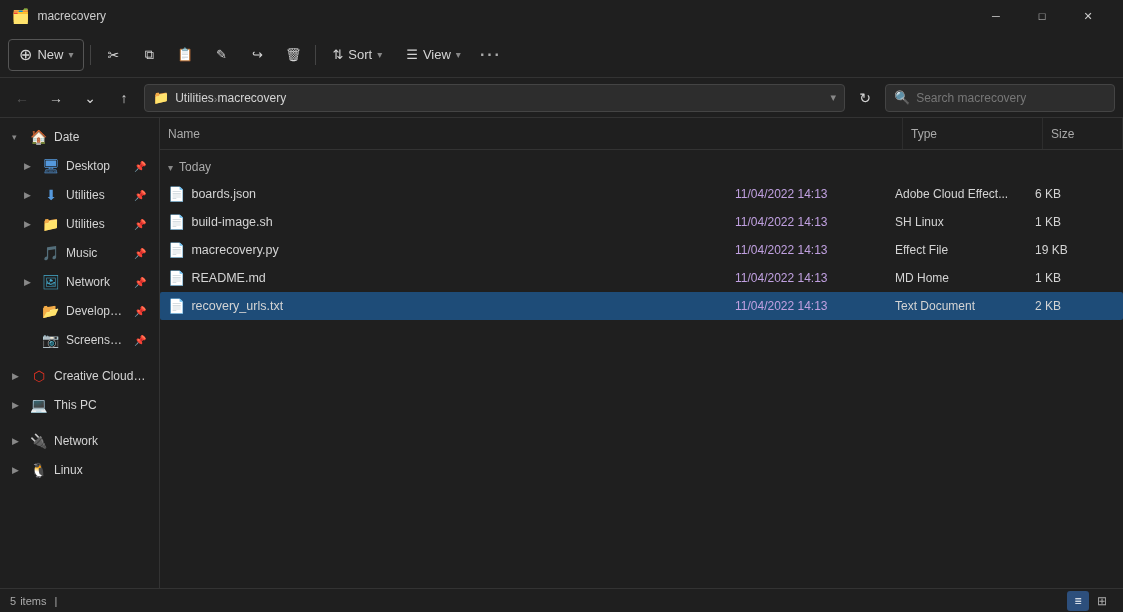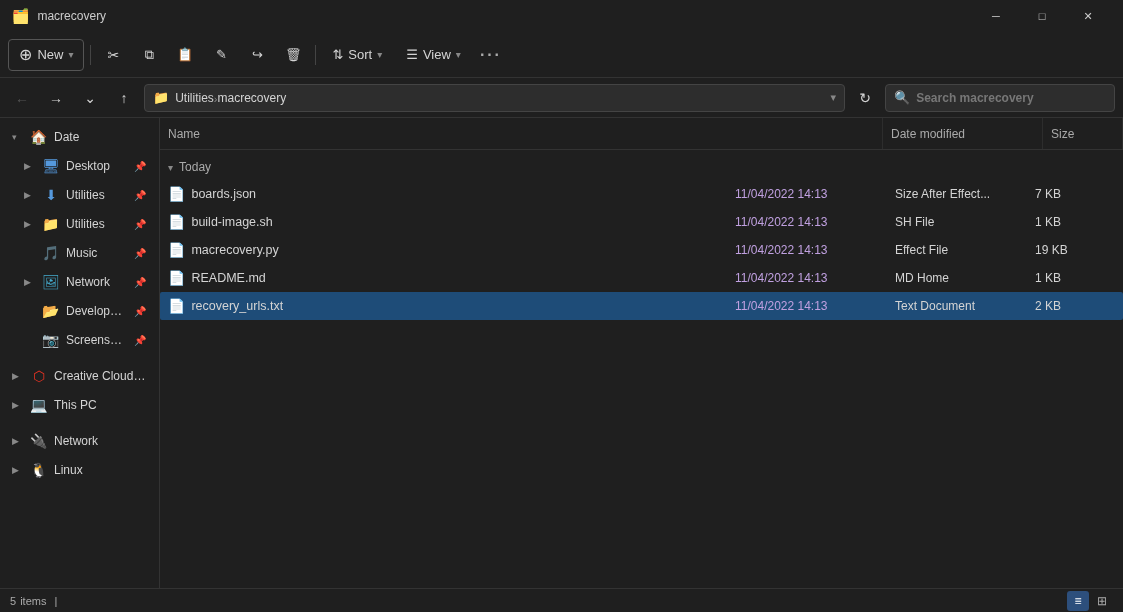--- a/index.html
+++ b/index.html
@@ -176,21 +176,20 @@
       padding: 0 8px;
       gap: 6px;
     }
     .search-bar input {
       background: transparent;
       border: none;
       outline: none;
       color: #f9a8d4;
       font-size: 12px;
       flex: 1;
-      font-weight: bold;
     }
     .search-bar input::placeholder { color: #777; }
 
     
     .main-area {
       display: flex;
       flex: 1;
       overflow: hidden;
     }
 
@@ -512,52 +511,52 @@
       <span class="item-label">Linux</span>
     </div>
   </div>
 
   <div class="file-area">
 
     <div class="file-header">
       <div class="file-header-cell col-name">
         <span>Name</span>
       </div>
-      <div class="file-header-cell col-date">
-        <span>Date modified</span>
+      <div class="file-header-cell col-type">
+        <span>Type</span>
       </div>
       <div class="file-header-cell col-size">
         <span>Size</span>
       </div>
     </div>
 
     <div class="file-list">
 
       <div class="group-header">
         <span class="chevron">▾</span>
         <span>Today</span>
       </div>
 
       <div id="file-rows">
           <div class="file-row">
       <div class="file-cell col-name">
         <span class="file-icon">📄</span>
         <span class="file-name">boards.json</span>
       </div>
       <div class="file-cell col-date">11/04/2022 14:13</div>
-      <div class="file-cell col-type">Size After Effect...</div>
-      <div class="file-cell col-size">7 KB</div>
+      <div class="file-cell col-type">Adobe Cloud Effect...</div>
+      <div class="file-cell col-size">6 KB</div>
     </div>
           <div class="file-row">
       <div class="file-cell col-name">
         <span class="file-icon">📄</span>
         <span class="file-name">build-image.sh</span>
       </div>
       <div class="file-cell col-date">11/04/2022 14:13</div>
-      <div class="file-cell col-type">SH File</div>
+      <div class="file-cell col-type">SH Linux</div>
       <div class="file-cell col-size">1 KB</div>
     </div>
           <div class="file-row">
       <div class="file-cell col-name">
         <span class="file-icon">📄</span>
         <span class="file-name">macrecovery.py</span>
       </div>
       <div class="file-cell col-date">11/04/2022 14:13</div>
       <div class="file-cell col-type">Effect File</div>
       <div class="file-cell col-size">19 KB</div>

